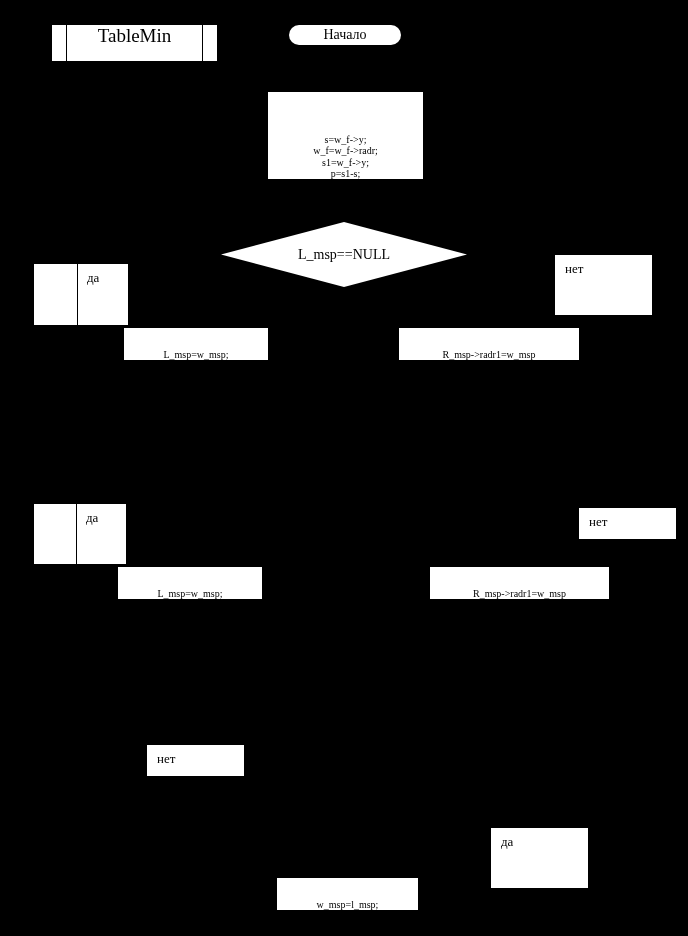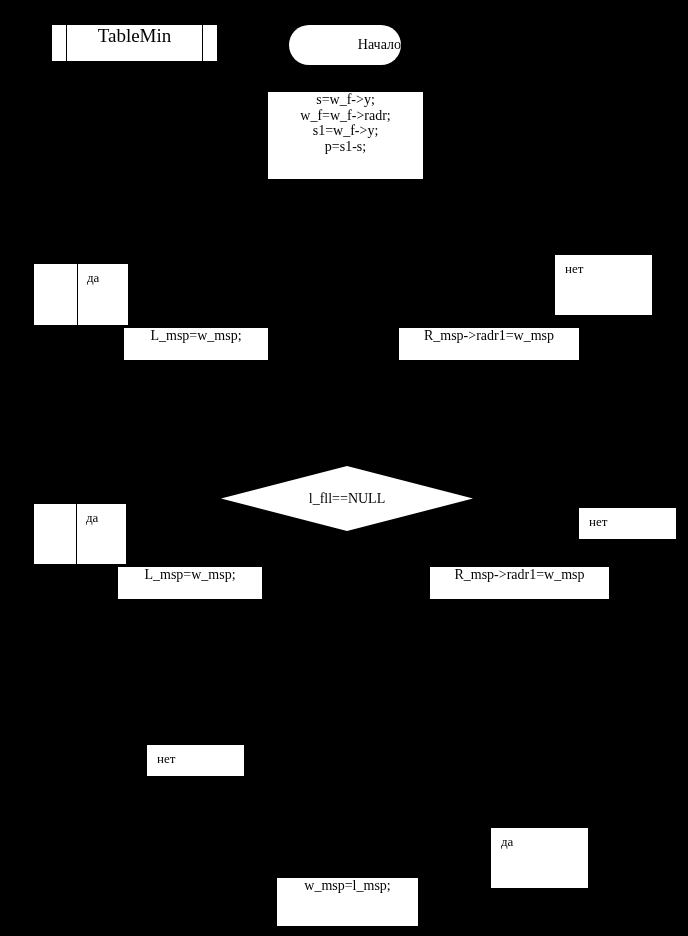--- a/index.html
+++ b/index.html
@@ -17,25 +17,25 @@
   }
   .node {
     position: absolute;
     box-sizing: border-box;
     background: #ffffff;
     color: #000000;
   }
   
   .proc {
     display: flex;
-    align-items: flex-start;
+    align-items: flex-end;
     justify-content: center;
     text-align: center;
     line-height: 1.12;
-    font-size: 14px;
+    font-size: 10px;
     white-space: pre-line;
   }
   
   .predef {
     display: flex;
     align-items: flex-start;
     justify-content: center;
     font-size: 19px;
   }
   .predef .bar {
@@ -93,53 +93,53 @@
 <body>
 
 <div id="canvas">
 
   <div class="node predef" style="left:52px; top:25px; width:165px; height:36px;">
     <span class="bar left"></span>
     <span class="bar right"></span>
     <span>TableMin</span>
   </div>
 
-  <div class="node term" style="left:289px; top:25px; width:112px; height:40px;justify-content:flex-end;">
+  <div class="node term" style="left:289px; top:25px; width:112px; height:20px;">
     <span>Начало</span>
   </div>
 
   <div class="node proc" style="left:268px; top:92px; width:155px; height:87px;">
     <span>s=w_f-&gt;y;
 w_f=w_f-&gt;radr;
 s1=w_f-&gt;y;
 p=s1-s;</span>
   </div>
 
+  <div class="diamond" style="left:221px; top:222px; width:246px; height:65px;">
+    <div class="shape"></div>
+    <div class="dtext">L_msp==NULL</div>
+  </div>
 
   <div class="node labelbox split" style="left:34px; top:264px; width:94px; height:61px;">
     <span class="divider" style="left:43px;"></span>
     <span style="display:block; padding-left:43px;">да</span>
   </div>
 
   <div class="node labelbox" style="left:555px; top:255px; width:97px; height:60px;">
     <span>нет</span>
   </div>
 
   <div class="node proc" style="left:124px; top:328px; width:144px; height:32px;">
     <span>L_msp=w_msp;</span>
   </div>
 
   <div class="node proc" style="left:399px; top:328px; width:180px; height:32px;">
     <span>R_msp-&gt;radr1=w_msp</span>
   </div>
 
-  <div class="diamond" style="left:221px; top:466px; width:252px; height:65px;">
-    <div class="shape"></div>
-    <div class="dtext">l_fll==NULL</div>
-  </div>
 
   <div class="node labelbox split" style="left:34px; top:504px; width:92px; height:60px;">
     <span class="divider" style="left:42px;"></span>
     <span style="display:block; padding-left:42px;">да</span>
   </div>
 
   <div class="node labelbox" style="left:579px; top:508px; width:97px; height:31px;">
     <span>нет</span>
   </div>
 
@@ -154,17 +154,17 @@
 
   <div class="node labelbox" style="left:147px; top:745px; width:97px; height:31px;">
     <span>нет</span>
   </div>
 
 
   <div class="node labelbox" style="left:491px; top:828px; width:97px; height:60px;">
     <span>да</span>
   </div>
 
-  <div class="node proc" style="left:277px; top:878px; width:141px; height:48px;">
+  <div class="node proc" style="left:277px; top:878px; width:141px; height:32px;">
     <span>w_msp=l_msp;</span>
   </div>
 
 </div>
 
 </body></html>

